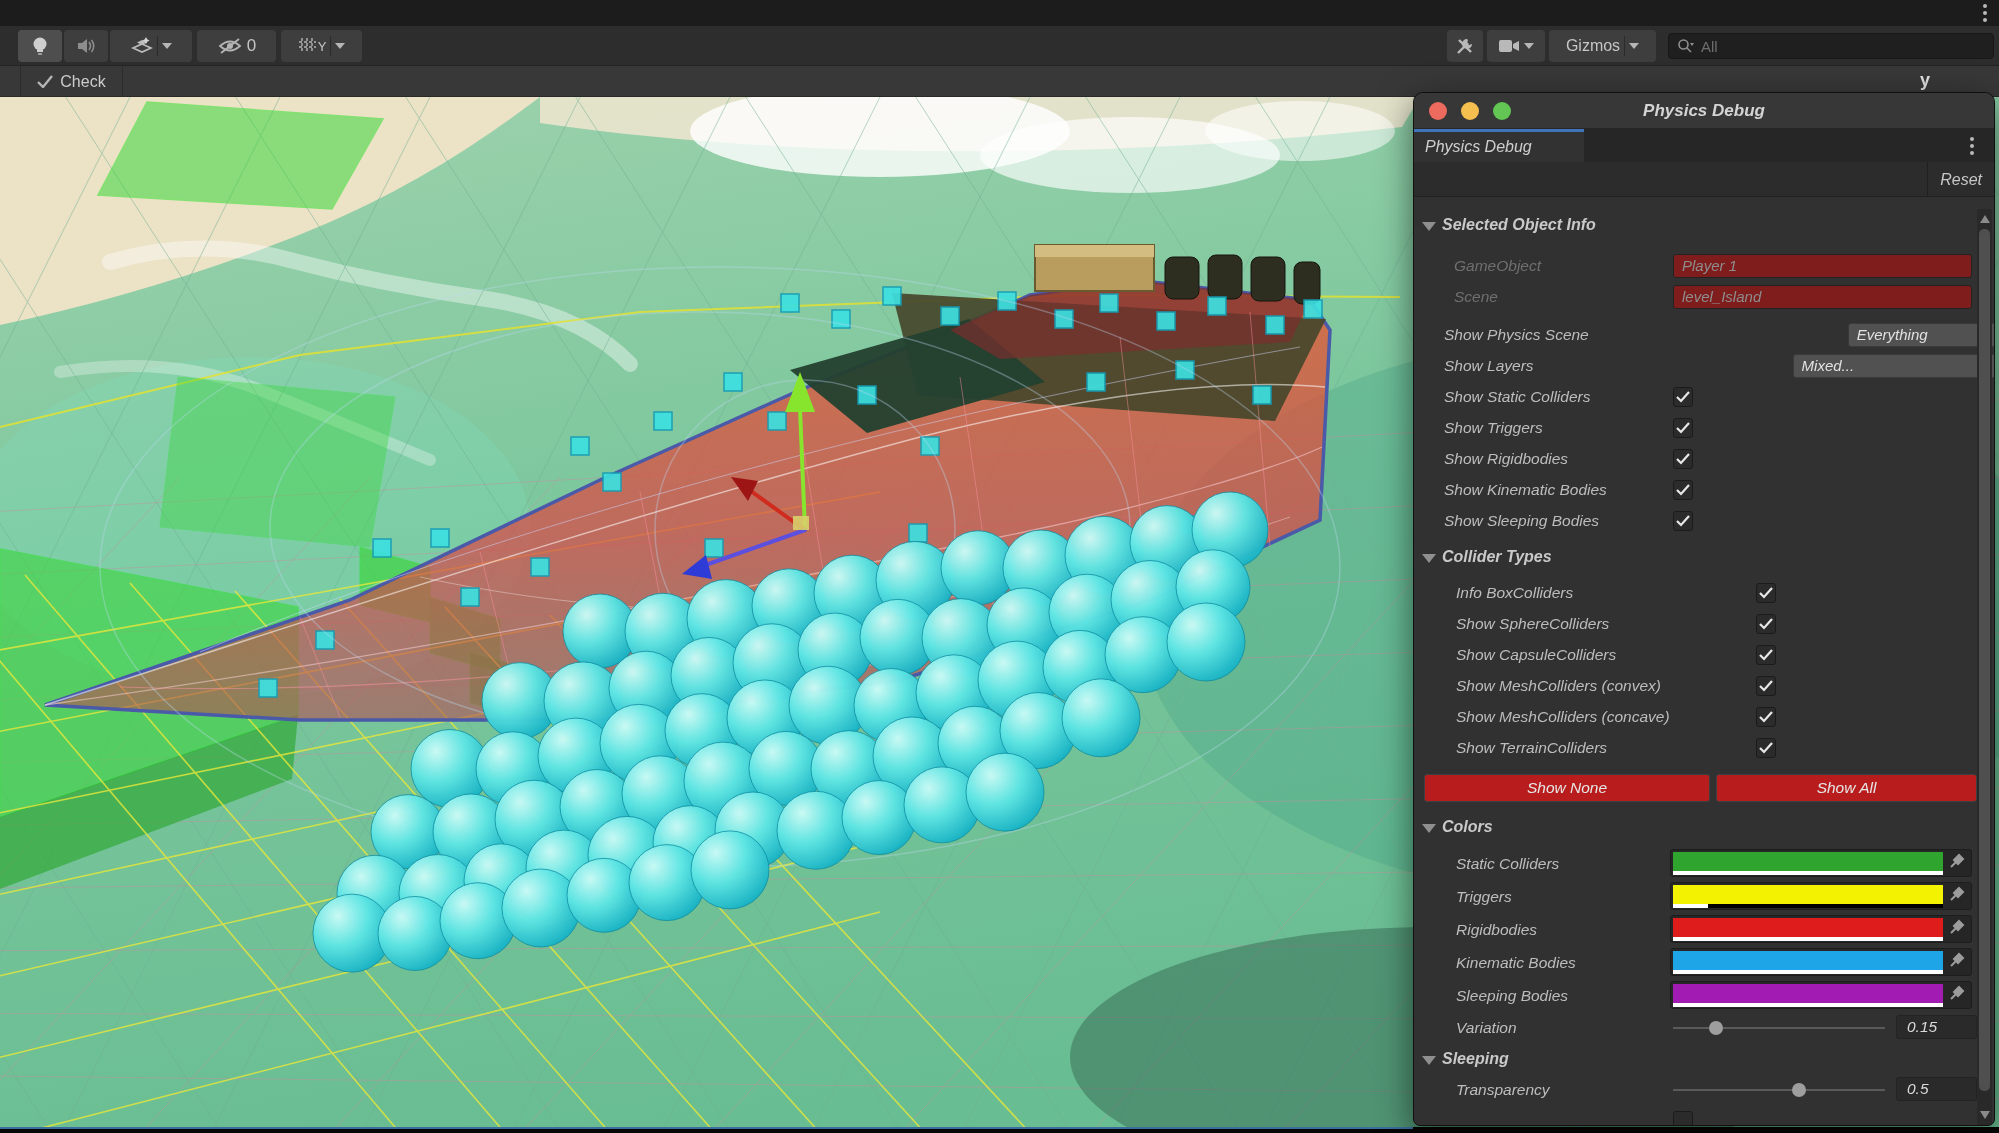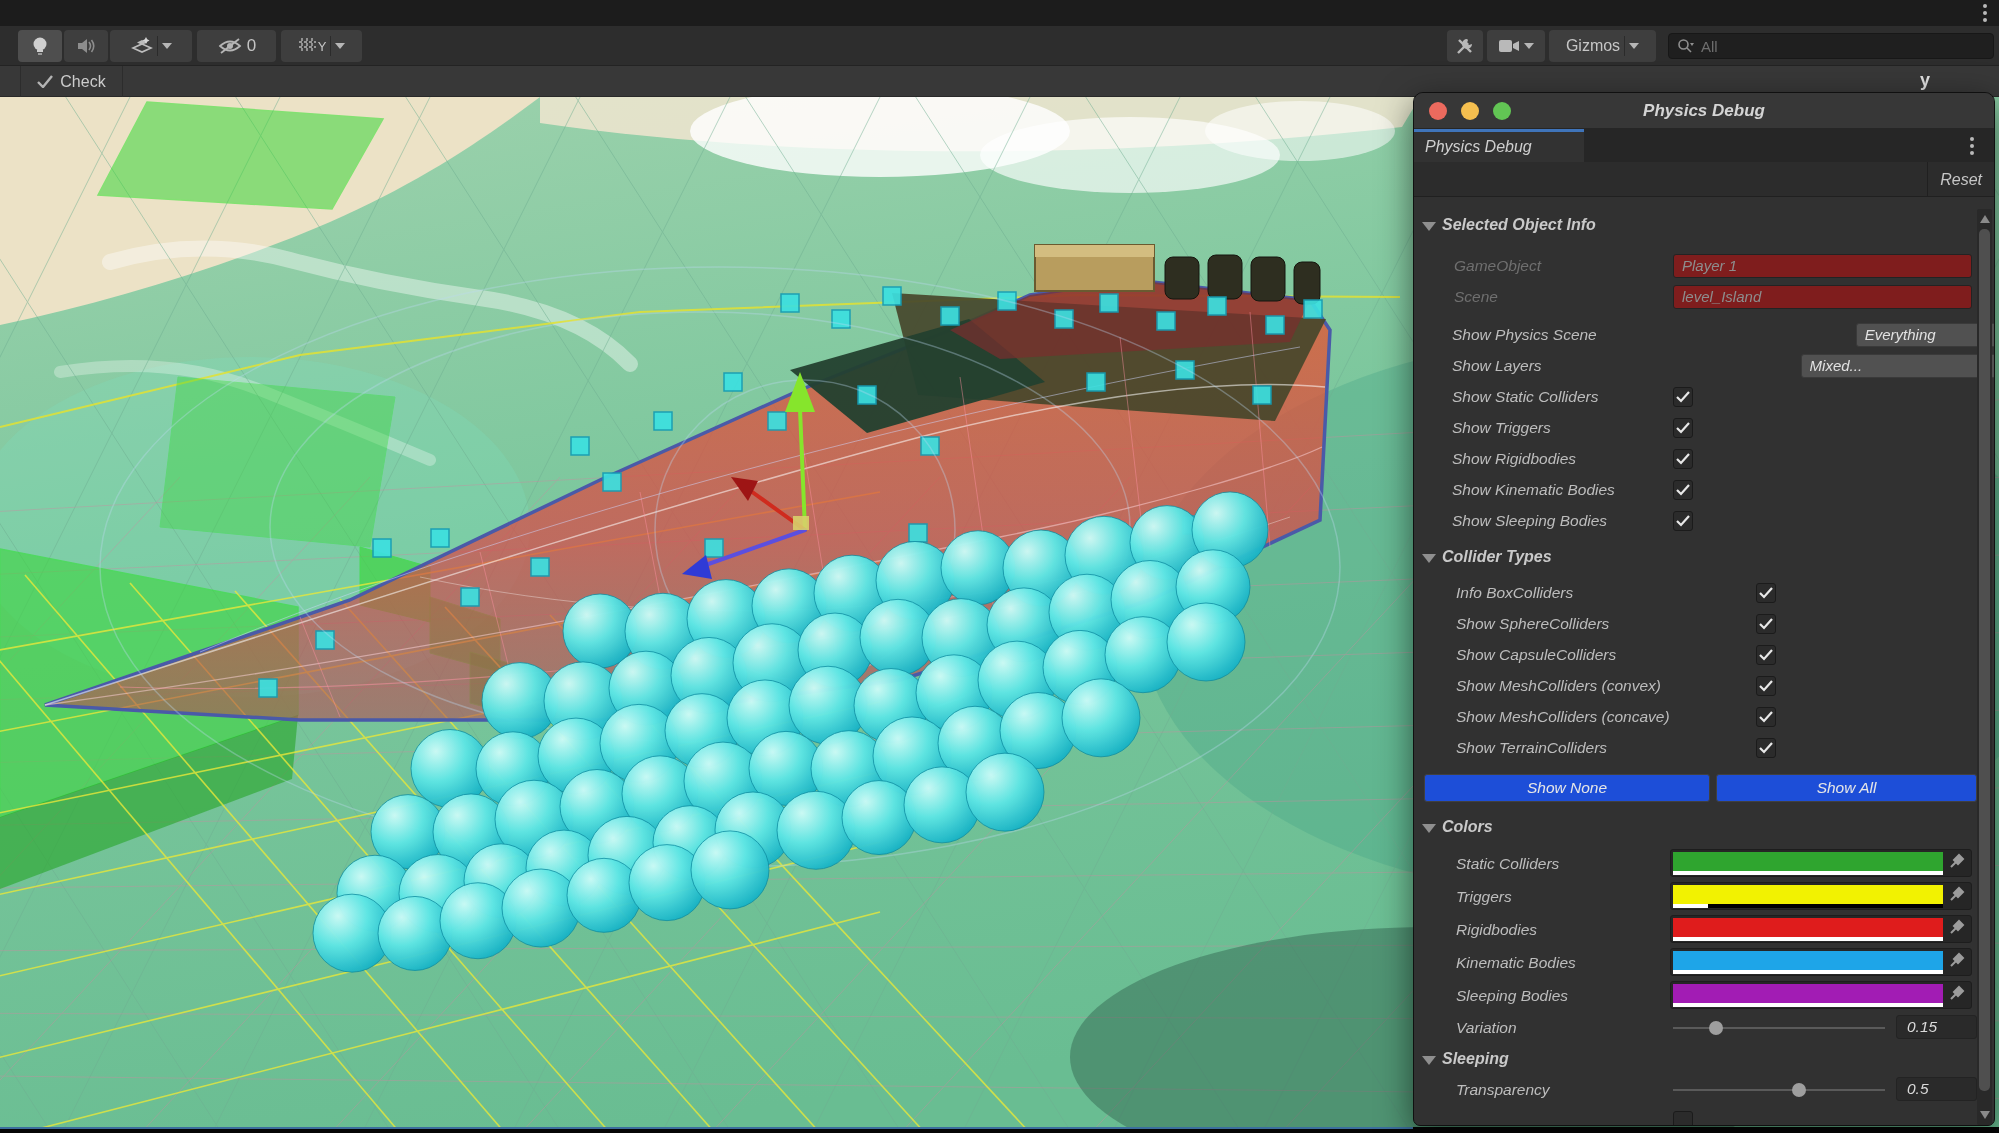--- a/index.html
+++ b/index.html
@@ -36,33 +36,33 @@
   .wtitlebar { position:relative; height:36px; background:#373737; border-bottom:1px solid #262626; }
   .wtitle { position:absolute; left:0; right:0; top:0; height:36px; line-height:36px; text-align:center; color:#d4d4d4; font-size:17px; font-weight:bold; }
   .light { position:absolute; top:9px; width:18px; height:18px; border-radius:50%; }
   .tabbar { position:relative; height:33px; background:#262626; }
   .tab { position:absolute; left:0; top:0; width:170px; height:33px; background:#323232; border-top:3px solid #3f74ba; color:#cfcfcf; font-size:16px; display:flex; align-items:center; padding-left:11px; }
   .wtoolbar { position:relative; height:35px; background:#2c2c2c; border-bottom:1px solid #202020; }
   .resetbtn { position:absolute; right:0; top:0; height:35px; padding:0 12px; border-left:1px solid #202020; display:flex; align-items:center; color:#c6c6c6; font-size:16px; }
 
   .content { position:relative; height:929px; padding-top:12px; overflow:hidden; }
   .row { position:relative; height:31px; display:flex; align-items:center; }
-  .row .lbl { margin-left:38px; color:#bdbdbd; font-size:15.5px; }
+  .row .lbl { margin-left:30px; color:#bdbdbd; font-size:15.5px; }
   .row.dim .lbl { color:#6f6f6f; margin-left:40px; }
   .row.indent .lbl { margin-left:42px; }
   .hdr { position:relative; height:31px; display:flex; align-items:center; color:#c9c9c9; font-size:16px; font-weight:bold; }
   .fold { width:0; height:0; border-left:7px solid transparent; border-right:7px solid transparent; border-top:9px solid #8f8f8f; margin:3px 6px 0 8px; }
   .val { position:absolute; left:259px; width:299px; }
   .field { height:24px; background:#7f1d1d; border:1px solid #232323; border-radius:3px; color:#8d8d8d; font-size:15px; line-height:22px; padding-left:8px; }
   .drop { height:24px; background:#515151; border:1px solid #3a3a3a; border-radius:3px; color:#e2e2e2; font-size:15px; line-height:22px; padding-left:8px; position:relative; }
   .cbx { position:absolute; left:259px; width:20px; height:20px; background:#2b2b2b; border:1px solid #1b1b1b; border-radius:3px; display:flex; align-items:center; justify-content:center; }
   .indent .cbx { left:342px; }
   .cbx svg { width:14px; height:12px; }
   .btnrow { position:relative; height:36px; }
-  .pbtn { position:absolute; top:4px; height:28px; background:#1d4ed8; border:1px solid #404040; border-radius:3px; color:#e6e6e6; font-size:15.5px; display:flex; align-items:center; justify-content:center; }
+  .pbtn { position:absolute; top:4px; height:28px; background:#b91c1c; border:1px solid #404040; border-radius:3px; color:#e6e6e6; font-size:15.5px; display:flex; align-items:center; justify-content:center; }
   .colorrow { height:33px; }
   .colorfield { position:absolute; left:256px; width:302px; height:28px; top:2px; background:#262626; border-radius:3px; border:1px solid #1d1d1d; }
   .swatch { position:absolute; left:2px; top:2px; width:270px; height:19px; }
   .alphatrack { position:absolute; left:2px; top:21px; width:270px; height:4px; background:#000; }
   .alphafill { height:4px; background:#fff; }
   .dropper { position:absolute; right:3px; top:4px; width:22px; height:20px; display:flex; align-items:center; justify-content:center; }
   .slider-track { position:absolute; left:259px; top:15px; width:212px; height:2px; background:#5a5a5a; }
   .slider-handle { position:absolute; top:-6px; width:14px; height:14px; border-radius:50%; background:#9e9e9e; }
   .slider-val { position:absolute; left:482px; width:81px; height:24px; background:#2a2a2a; border:1px solid #232323; border-radius:3px; color:#dadada; font-size:15.5px; line-height:22px; padding-left:10px; top:3px; }
   .spacer7 { height:7px; } .spacer10 { height:10px; } .spacer5 { height:5px; }

